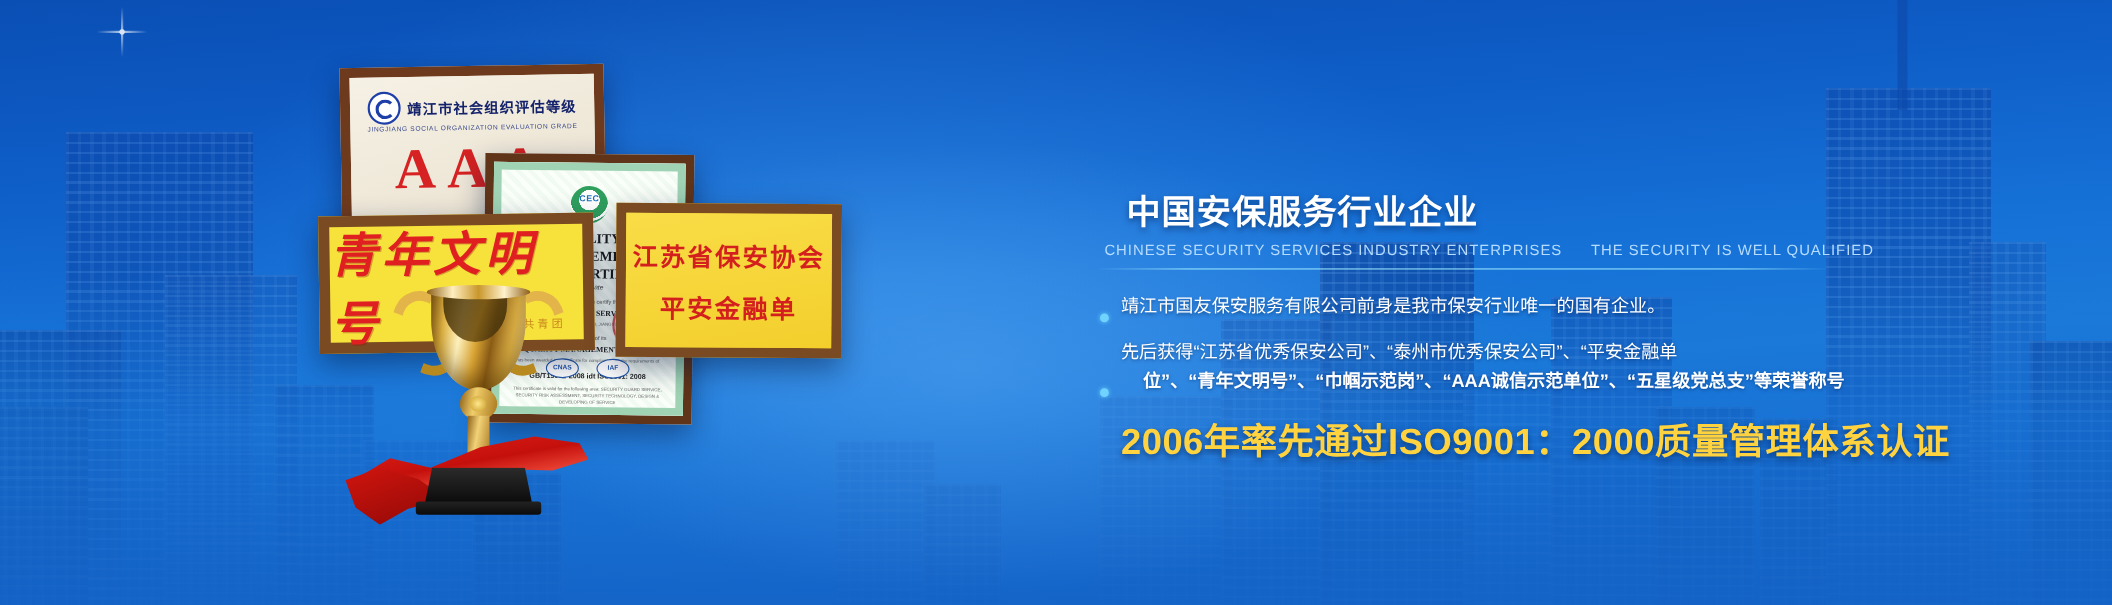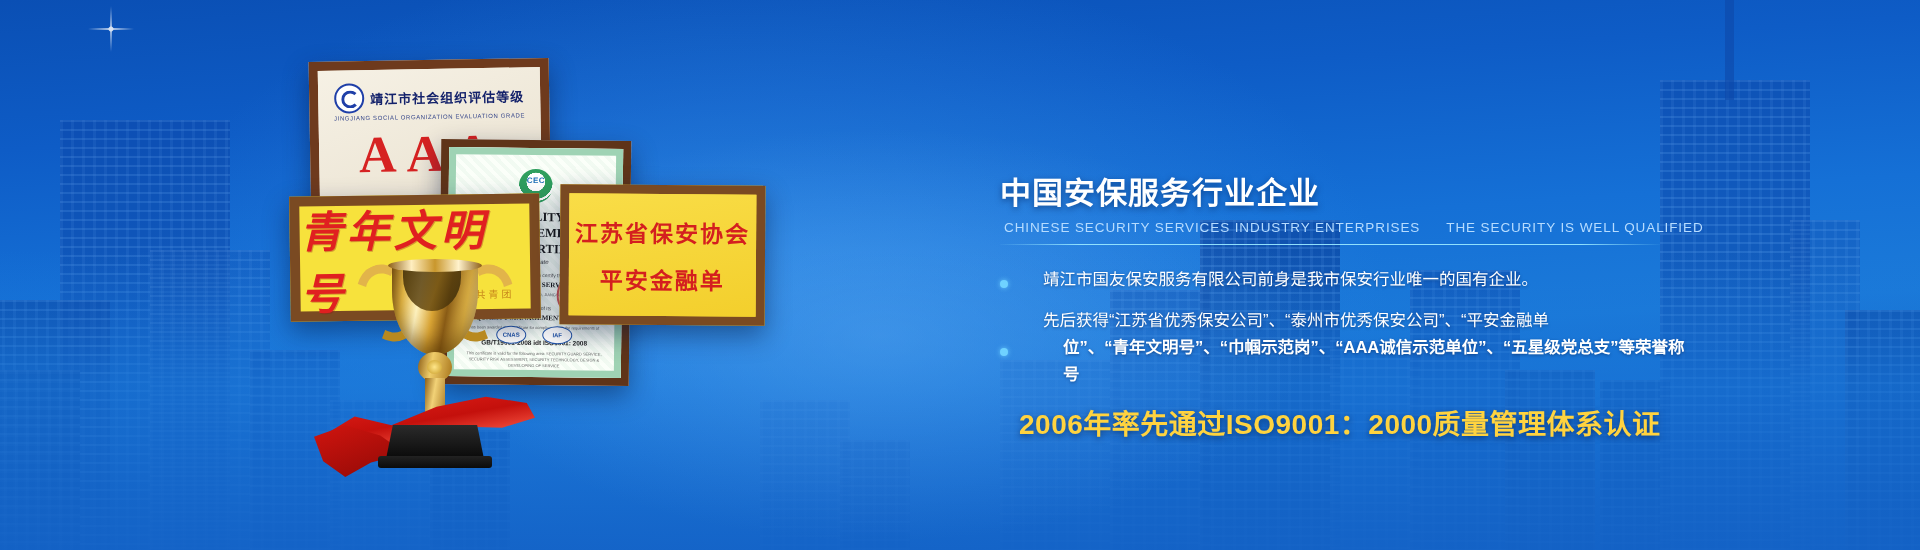--- a/index.html
+++ b/index.html
@@ -42,55 +42,55 @@
     position:absolute;left:0;right:0;bottom:0;height:300px;
     background:linear-gradient(to bottom, rgba(22,112,214,0) 0%, rgba(25,118,216,.65) 45%, rgba(20,100,200,.92) 100%);
   }
   .glow{
     position:absolute;left:430px;top:120px;width:900px;height:430px;
     background:radial-gradient(ellipse at center, rgba(120,190,255,.30) 0%, rgba(120,190,255,0) 68%);
   }
 
   
   .textcol{position:absolute;left:1000px;top:168px;width:700px;}
-  .heads{display:flex;align-items:baseline;gap:14px;}
+  .heads{display:flex;align-items:baseline;gap:14px;margin-left:24px;}
   .h-cn{
     font-size:31px;font-weight:bold;color:#ffffff;letter-spacing:1px;
     text-shadow:0 2px 6px rgba(0,30,80,.55);white-space:nowrap;
   }
   .h-cn-accent{
     font-size:31px;font-weight:bold;color:#ffd24a;letter-spacing:1px;
     text-shadow:0 2px 6px rgba(0,30,80,.55);white-space:nowrap;
   }
   .subs{display:flex;gap:26px;margin-top:7px;padding-left:4px;}
   .h-en{
     font-size:13.5px;color:#b6dcff;letter-spacing:.9px;white-space:nowrap;
     font-family:"Liberation Sans","DejaVu Sans",sans-serif;
   }
   .rule{
     margin-top:9px;width:660px;height:1px;
     background:linear-gradient(to right, rgba(130,220,255,.05) 0%, rgba(150,230,255,.95) 12%, rgba(150,230,255,.95) 88%, rgba(130,220,255,.05) 100%);
   }
 
   .bullets{margin-top:21px;}
-  .bullet{display:flex;align-items:center;margin-bottom:14px;gap:24px;}
+  .bullet{display:flex;align-items:flex-end;margin-bottom:14px;}
   .dot{
     flex:0 0 auto;width:8px;height:8px;border-radius:50%;
     background:#6fd2ff;margin:8px 11px 0 0;
     box-shadow:0 0 5px rgba(110,210,255,.9);
   }
   .btext{
     font-size:16.5px;line-height:27px;color:#ffffff;
     text-shadow:0 1px 3px rgba(0,30,80,.5);
   }
   .btext .l2{display:block;padding-left:20px;font-weight:bold;}
 
   .yellowline{
     margin-top:6px;padding-left:19px;
-    font-size:28px;font-weight:bold;color:#ffd33f;letter-spacing:.5px;
+    font-size:33px;font-weight:bold;color:#ffd33f;letter-spacing:.5px;
     text-shadow:0 2px 6px rgba(0,30,80,.6);white-space:nowrap;
   }
 
   
   .certs{position:absolute;left:280px;top:40px;width:640px;height:480px;}
 
   .plaque{position:absolute;box-sizing:border-box;box-shadow:0 10px 26px rgba(0,20,60,.45);}
 
   
   .aaa{

